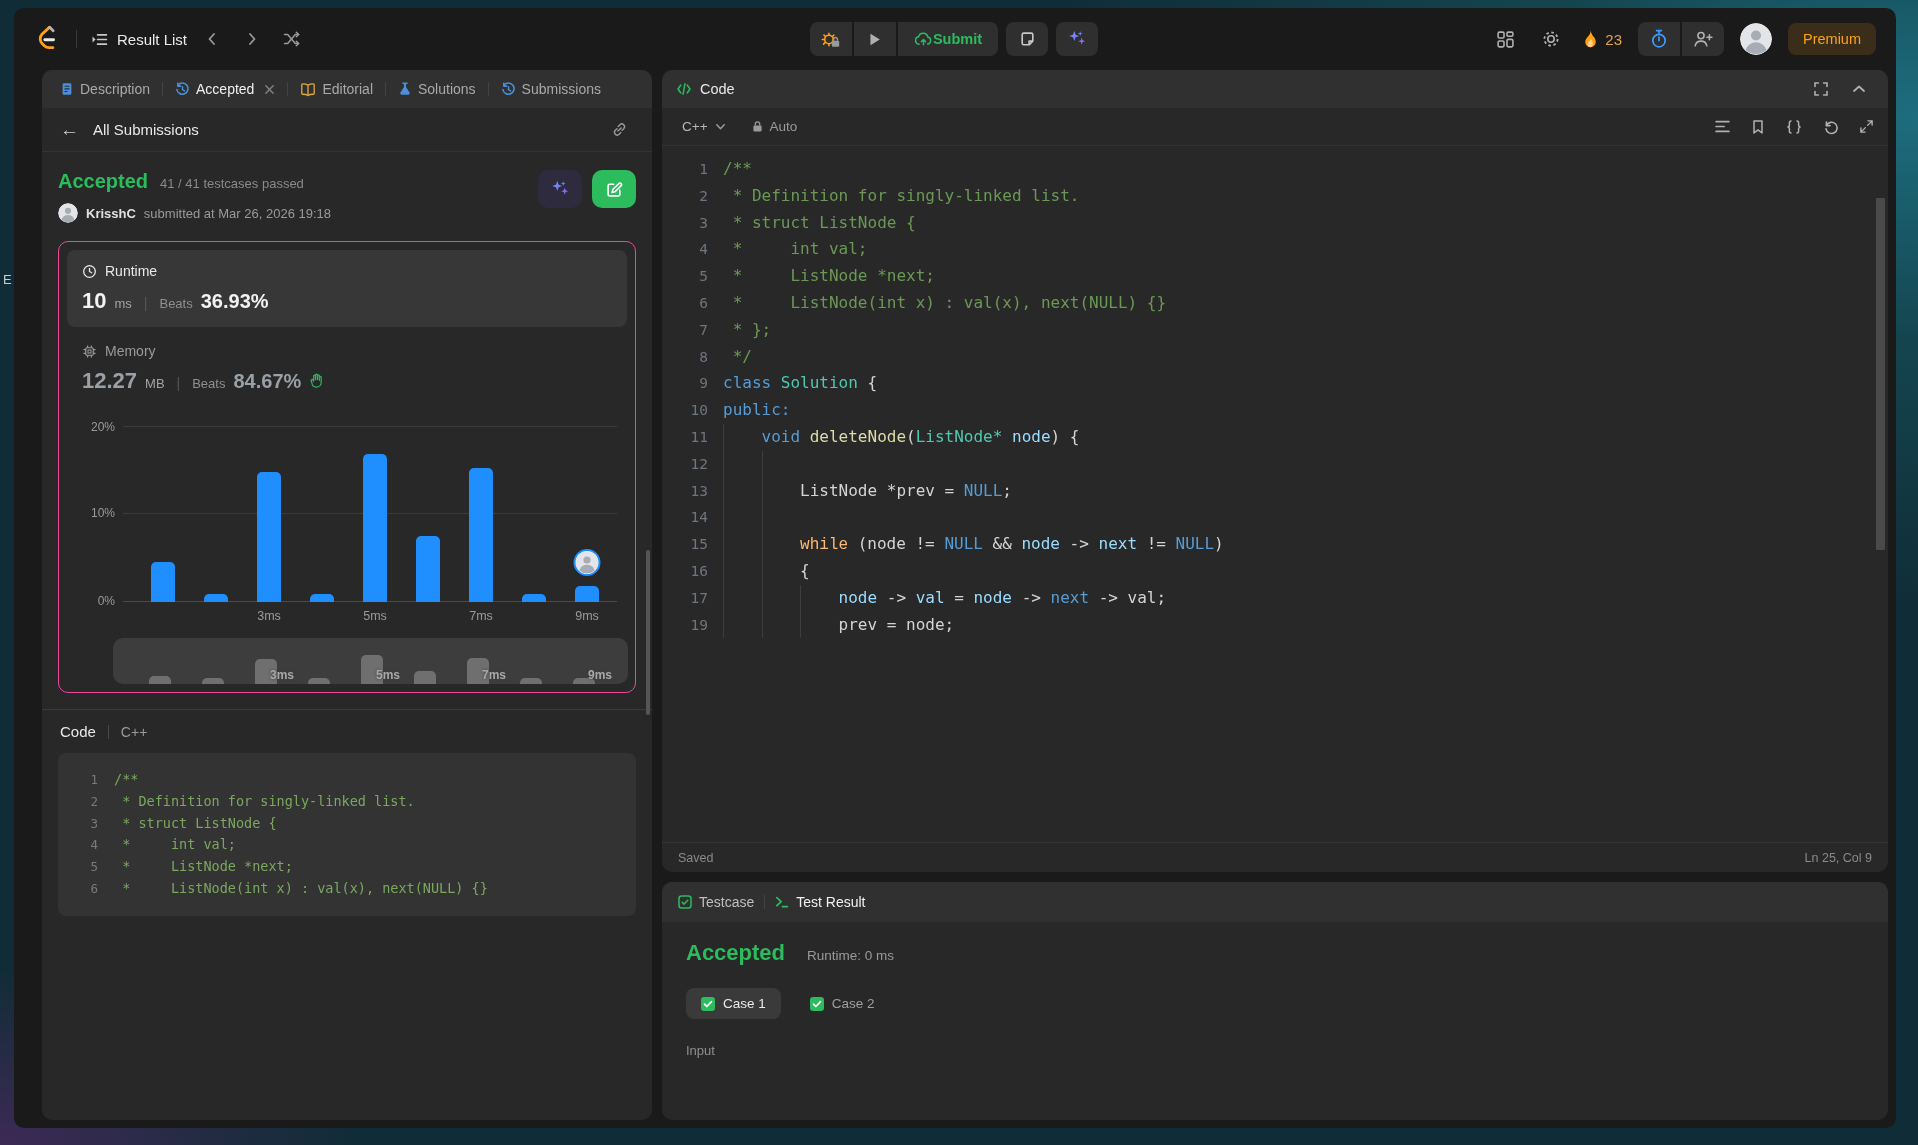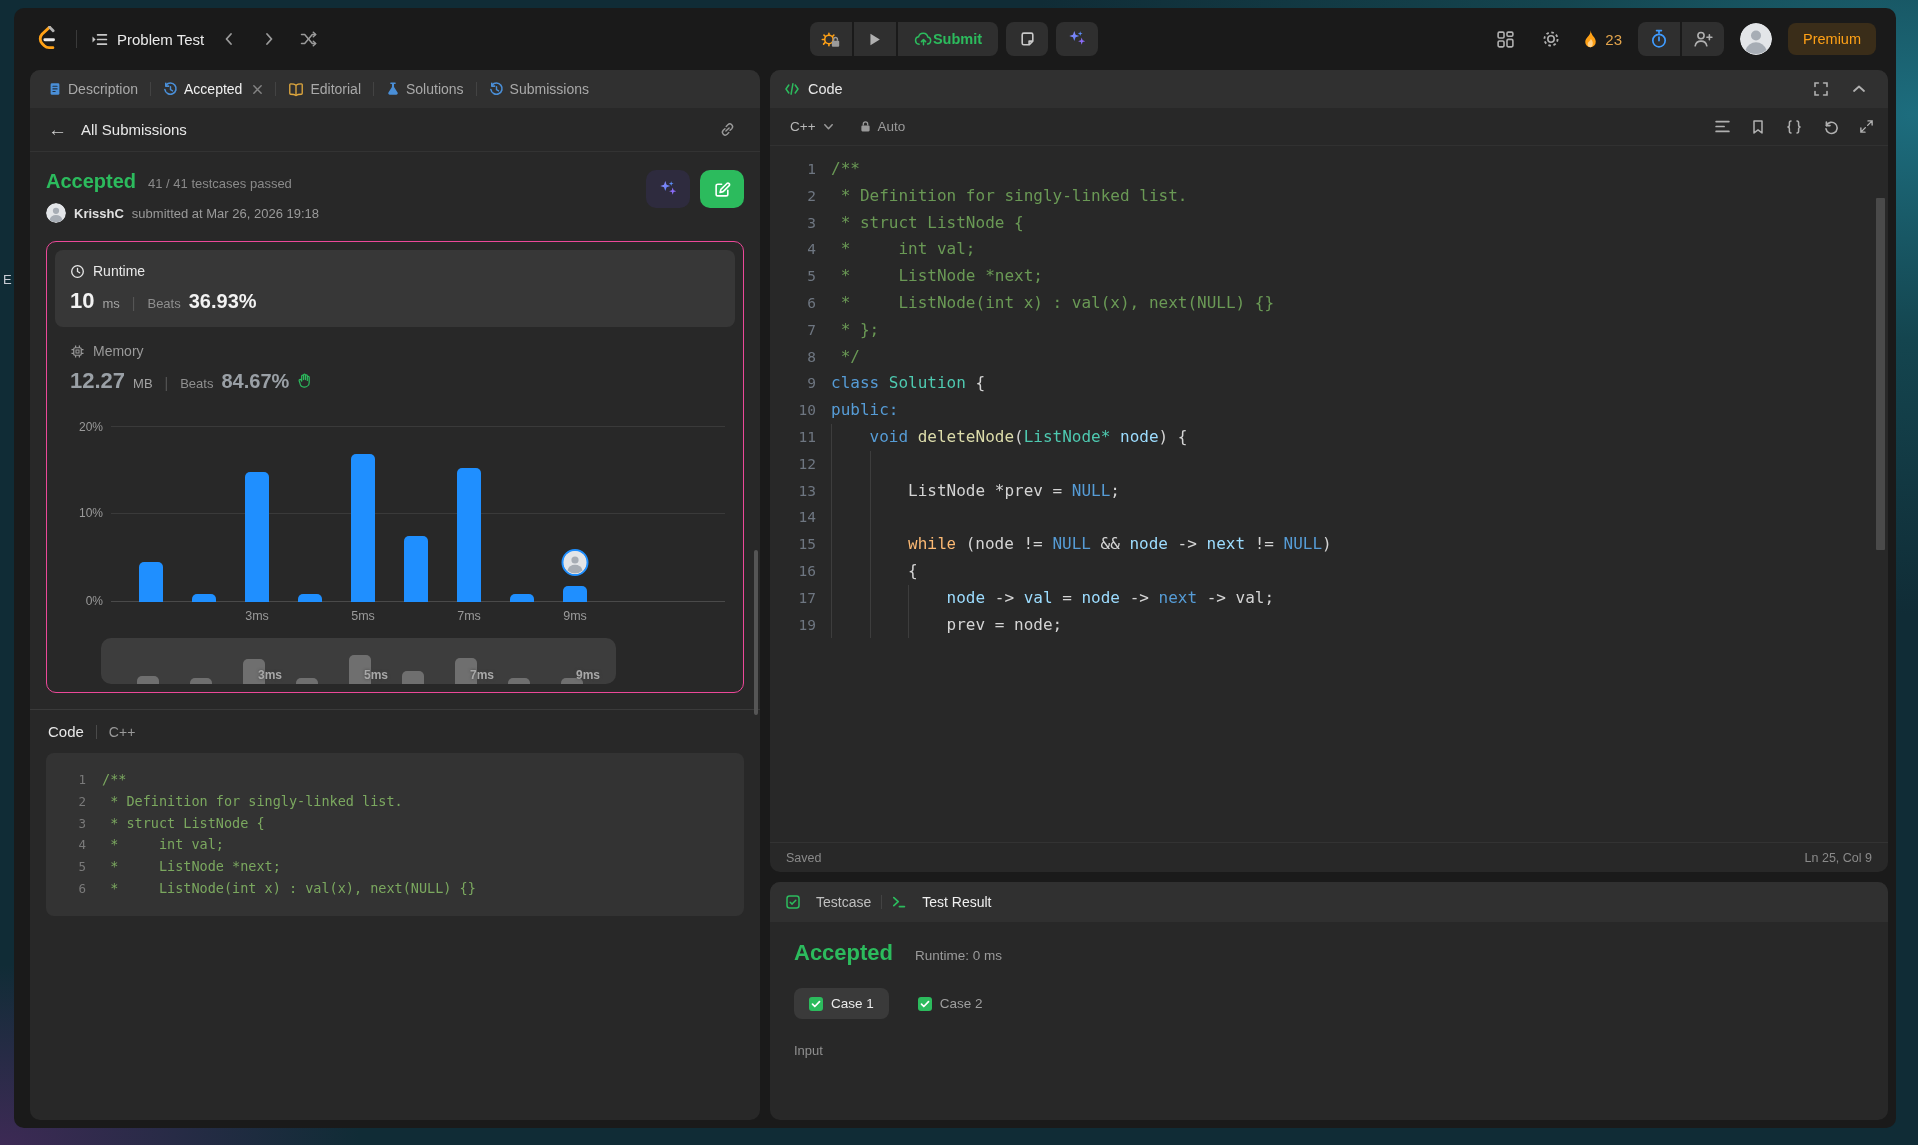--- a/index.html
+++ b/index.html
@@ -32,21 +32,21 @@
   .seg.sq { width:42px; }
   .submit-seg { padding:0 16px; gap:0; color:#2cbb5d; font-size:14.5px; font-weight:bold; }
   .nav-right { flex:1; display:flex; align-items:center; justify-content:flex-end; gap:16px; }
   .streak { display:flex; align-items:center; gap:6px; color:#e2a44c; font-size:15px; }
   .avatar-btn { width:32px; height:32px; border-radius:50%; overflow:hidden; cursor:pointer; }
   .premium-btn { background:rgba(255,161,22,.14); color:#ffa116; font-size:14.5px; padding:8px 15px; border-radius:8px; cursor:pointer; }
 
   
   .main { position:absolute; top:62px; left:0; right:0; bottom:0; display:flex; gap:10px; padding:0 8px 8px 16px; }
   .panel { background:#282828; border-radius:10px; overflow:hidden; display:flex; flex-direction:column; position:relative; }
-  .left-panel { width:730px; flex:none; }
+  .left-panel { width:610px; flex:none;margin-left:12px; }
   .right-col { flex:1; display:flex; flex-direction:column; gap:10px; min-width:0; }
   .editor-panel { flex:1; }
   .test-panel { height:238px; flex:none; }
 
   
   .tabbar { height:38px; background:#303030; display:flex; align-items:center; padding:0 10px; gap:4px; flex:none; }
   .ltab { display:flex; align-items:center; gap:6px; padding:0 8px; height:38px; font-size:14px; color:#a9a9a9; cursor:pointer; white-space:nowrap; }
   .ltab.active { color:#f0f0f0; }
   .ticon { display:flex; align-items:center; }
   .tclose { display:flex; align-items:center; margin-left:4px; opacity:.8; }
@@ -130,21 +130,21 @@
   .lcode { padding-left:15px; white-space:pre; }
   .ig { display:inline-block; width:4ch; height:26.8px; border-left:1px solid #3d3d3d; vertical-align:top; }
   .tk-com{color:#6A9955;} .tk-kw{color:#569CD6;} .tk-type{color:#4EC9B0;} .tk-fn{color:#DCDCAA;}
   .tk-var{color:#9CDCFE;} .tk-ctrl{color:#fdba74;font-family:Liberation Mono, monospace;} .tk-def{color:#D4D4D4;}
   .ed-scroll { position:absolute; right:3px; top:128px; width:9px; height:352px; background:#4a4a4a; border-radius:1px; }
   .ed-status { height:30px; border-top:1px solid #333; display:flex; align-items:center; padding:0 16px; font-size:12.5px; color:#8a8a8a; flex:none; }
   .ed-status .right { margin-left:auto; }
 
   
   .tc-header { height:40px; background:#303030; display:flex; align-items:center; gap:10px; padding:0 16px; flex:none; }
-  .tc-tab { display:flex; align-items:center; gap:16px; font-size:14px; color:#bfbfbf; cursor:pointer; }
+  .tc-tab { display:flex; align-items:center; gap:7px; font-size:14px; color:#bfbfbf; cursor:pointer; }
   .tc-tab.active { color:#f0f0f0; }
   .tc-div { width:1px; height:14px; background:#434343; }
   .tc-body { padding:18px 24px; }
   .tc-statusline { display:flex; align-items:baseline; gap:22px; }
   .tc-accepted { color:#2cbb5d; font-size:22px; font-weight:bold; }
   .tc-runtime { color:#9a9a9a; font-size:13.5px; }
   .case-row { display:flex; gap:14px; margin-top:22px; }
   .case-btn { display:flex; align-items:center; gap:8px; padding:8px 15px; border-radius:8px; font-size:13.5px; color:#9f9f9f; cursor:pointer; }
   .case-btn.sel { background:#3a3a3a; color:#eaeaea; }
   .input-label { margin-top:24px; font-size:13px; color:#8f8f8f; }
@@ -166,21 +166,21 @@
           </svg>
         </span>
       <span class="nav-sep"></span>
       <div class="nav-problem">
         <span style="display:flex">
             <svg viewBox="0 0 16 16" width="17" height="17">
               <path d="M6.2 3.6h8.3M6.2 8h8.3M6.2 12.4h8.3" stroke="#c8c8c8" stroke-width="1.6" stroke-linecap="round"></path>
               <path d="M1.4 5.1L4.3 8l-2.9 2.9z" fill="#c8c8c8"></path>
             </svg>
           </span>
-        <span>Problem Test</span>
+        <span>Result List</span>
       </div>
       <span class="icon-btn">
           <svg viewBox="0 0 16 16" width="16" height="16">
             <path d="M10 3L5.5 8 10 13" stroke="#9a9a9a" stroke-width="1.8" fill="none" stroke-linecap="round" stroke-linejoin="round"></path>
           </svg>
         </span>
       <span class="icon-btn">
           <svg viewBox="0 0 16 16" width="16" height="16">
             <path d="M6 3l4.5 5L6 13" stroke="#9a9a9a" stroke-width="1.8" fill="none" stroke-linecap="round" stroke-linejoin="round"></path>
           </svg>

